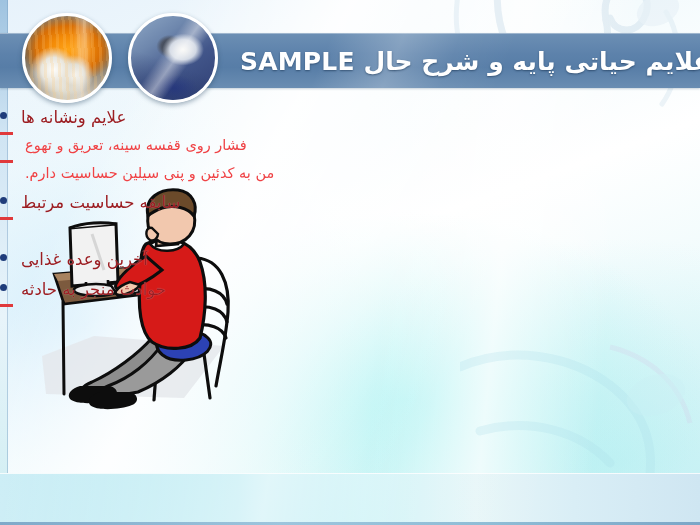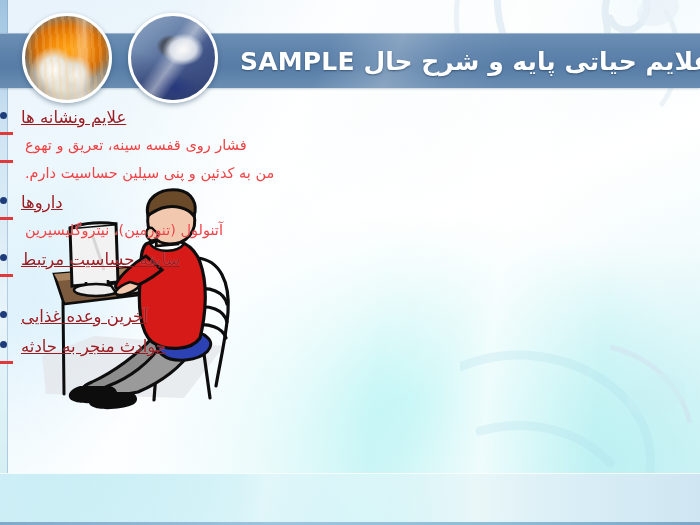--- a/index.html
+++ b/index.html
@@ -209,21 +209,20 @@
     flex: 0 0 auto;
     position: relative;
     top: -4px;
   }
   .bullet-text {
     color: #9b1d22;
     font-size: 16.5px;
     font-weight: normal;
     white-space: nowrap;
     text-shadow: 0 0 1px rgba(255,255,255,0.5);
-    text-decoration: underline;
   }
 
   .sub-row {
     display: flex;
     align-items: flex-start;
     justify-content: flex-end;
     padding-right: 36px;
     line-height: 1.18;
     height: 27px;
   }
@@ -379,30 +378,20 @@
       </div>
     </div>
 
     <div class="group">
       <div class="sub-row">
         <span class="sub-text">من به کدئین و پنی سیلین حساسیت دارم.</span>
         <span class="sub-dash"></span>
       </div>
     </div>
 
-    <div class="group">
-      <div class="bullet-row">
-        <span class="bullet-text">داروها</span>
-        <span class="bullet-dot"></span>
-      </div>
-      <div class="sub-row">
-        <span class="sub-text">آتنولول (تنورمین)، نیتروگلیسیرین</span>
-        <span class="sub-dash"></span>
-      </div>
-    </div>
 
     <div class="group">
       <div class="bullet-row">
         <span class="bullet-text">سابقه حساسیت مرتبط</span>
         <span class="bullet-dot"></span>
       </div>
       <div class="sub-row">
         <span class="sub-dash"></span>
       </div>
     </div>

